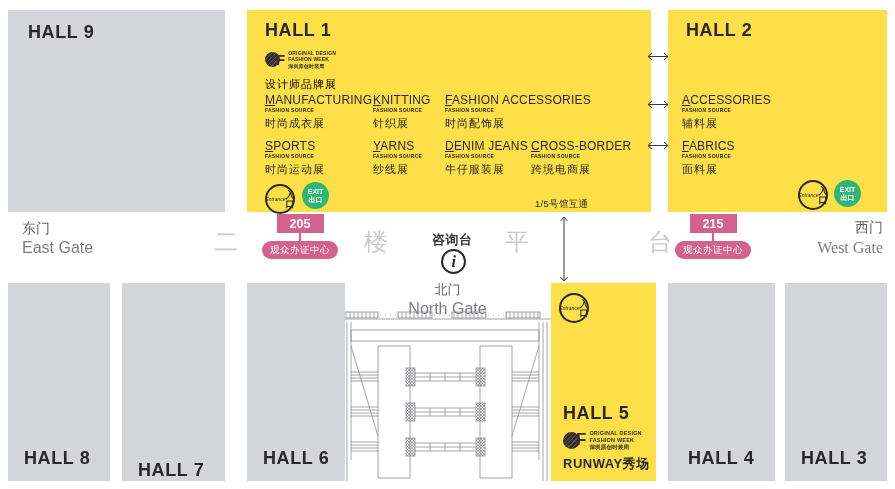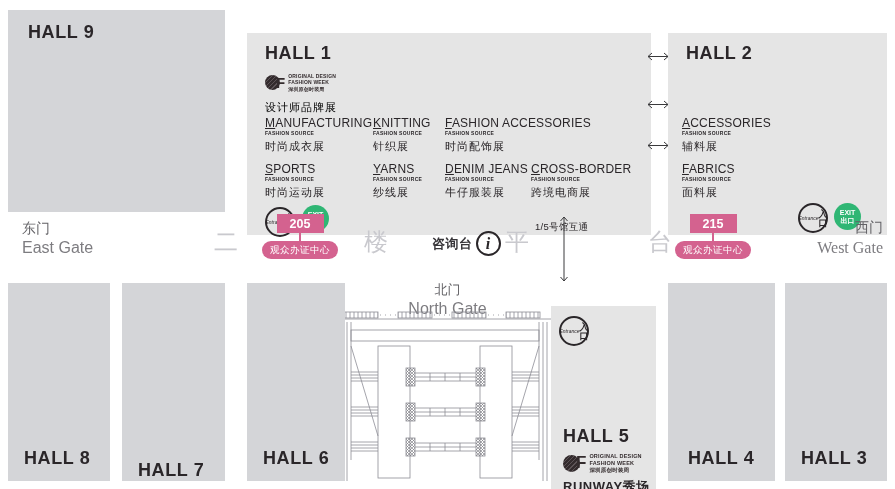--- a/index.html
+++ b/index.html
@@ -1,21 +1,21 @@
 <!DOCTYPE html>
 <html><head>
 <meta charset="utf-8">
 <style>
   * { margin:0; padding:0; box-sizing:border-box; }
   body { font-family:"Liberation Sans", sans-serif; background:#ffffff; }
   .stage { position:relative; width:895px; height:489px; background:#ffffff; overflow:hidden; }
 
   .hall { position:absolute; }
   .hall.gray { background:#d4d5d8; }
-  .hall.purple { background:#e5e5e5;margin-top:23px; }
+  .hall.purple { background:#fde047; }
   .hall-title { position:absolute; font-size:18px; font-weight:bold; letter-spacing:.6px; color:#2a2629; white-space:nowrap; }
 
   .ex-item { position:absolute; line-height:1; color:#2a2629; }
   .ex-title { font-size:12px; font-weight:normal; letter-spacing:.2px; white-space:nowrap; }
   .ex-title::first-letter { text-decoration:underline; }
   .ex-brand { font-size:5px; font-weight:bold; letter-spacing:.3px; margin-top:2px; }
   .ex-cn { font-size:11px; margin-top:5px; letter-spacing:1px; }
 
   .logo-row { position:absolute; display:flex; align-items:center; }
   .logo-mark { width:15px; height:15px; border-radius:50%;
@@ -192,21 +192,21 @@
     <div class="badge-num">205</div>
     <div class="badge-stem"></div>
     <div class="badge-pill">观众办证中心</div>
   </div>
   <div class="badge-group" style="left:675px;top:214px;">
     <div class="badge-num">215</div>
     <div class="badge-stem"></div>
     <div class="badge-pill">观众办证中心</div>
   </div>
 
-  <div class="info-wrap" style="left:432px;top:231px;">
+  <div class="info-wrap" style="left:432px;top:231px;flex-direction:column;">
     <span class="info-label">咨询台</span>
     <span class="info-circle">i</span>
   </div>
 
   <svg class="arrow" style="left:558px;top:214px;" width="12" height="70">
     <g stroke="#3a3a3c" stroke-width="1" fill="none">
       <line x1="6" y1="3" x2="6" y2="67"></line>
         <path d="M2.5,7 L6,3 L9.5,7"></path>
         <path d="M2.5,63 L6,67 L9.5,63"></path>
     </g>

